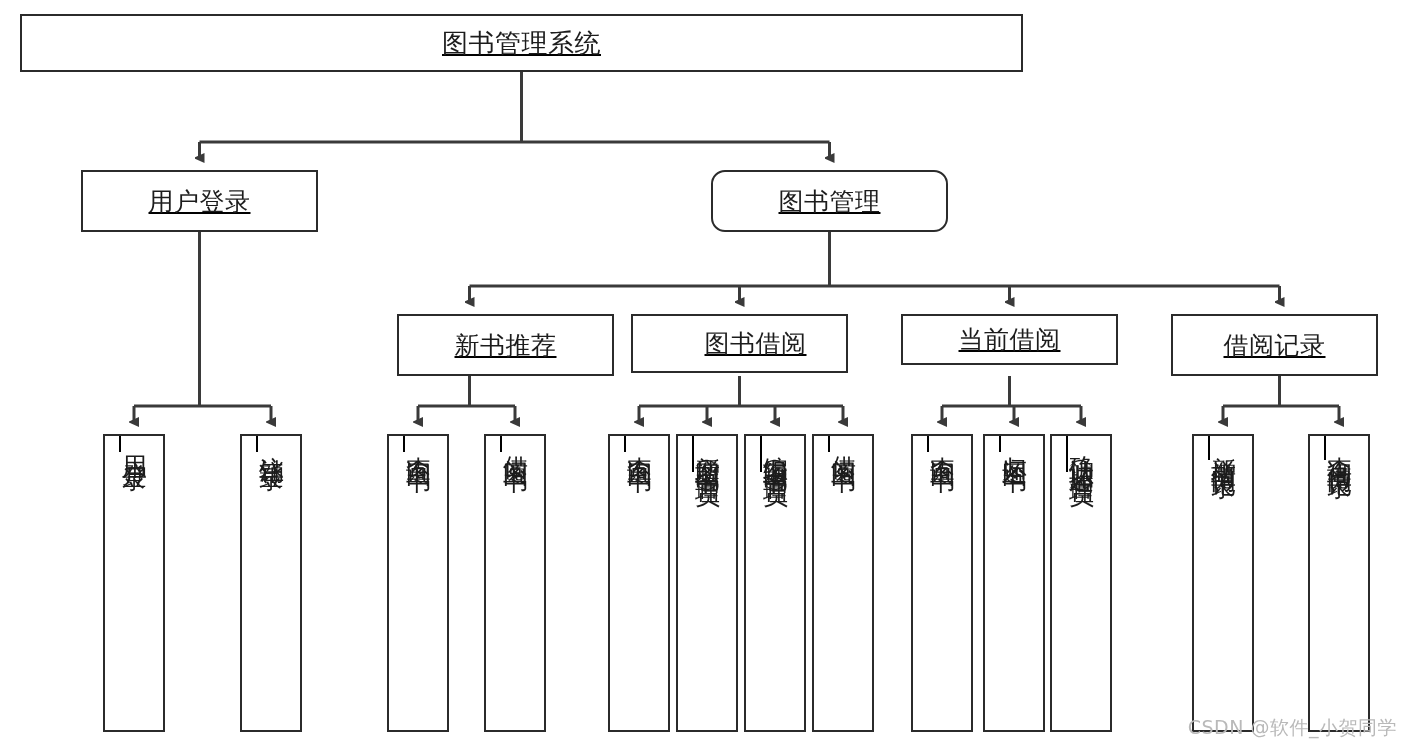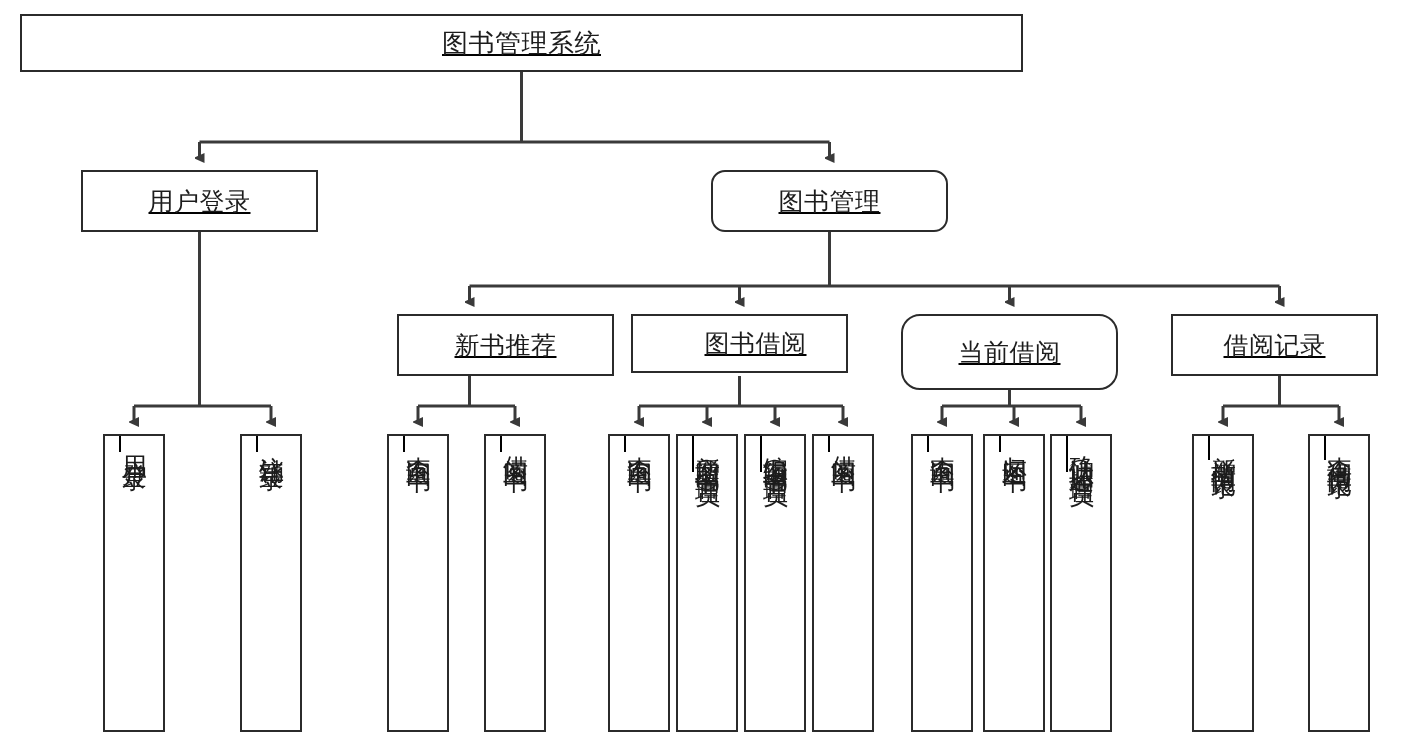--- a/index.html
+++ b/index.html
@@ -130,21 +130,21 @@
       </div>
       <div class="node horizontal" style="left: 711px; top: 170px; width: 237px; height: 62px; border-radius: 14px;">
         <span class="label">图书管理</span>
       </div>
       <div class="node horizontal" style="left: 361px; top: 314px; width: 217px; height: 62px; margin-left: 36px;">
         <span class="label">新书推荐</span>
       </div>
       <div class="node horizontal" style="left: 631px; top: 314px; width: 217px; height: 59px; padding-left: 32px;">
         <span class="label">图书借阅</span>
       </div>
-      <div class="node horizontal" style="left: 901px; top: 314px; width: 217px; height: 76px; border-radius: 19px;">
+      <div class="node horizontal" style="left: 901px; top: 314px; width: 217px; height: 51px;">
         <span class="label">当前借阅</span>
       </div>
       <div class="node horizontal" style="left: 1171px; top: 314px; width: 207px; height: 62px;">
         <span class="label">借阅记录</span>
       </div>
       <div class="node vertical" style="left: 103px; top: 434px; width: 62px; height: 298px;">
         <span class="label">用户登录</span>
       </div>
       <div class="node vertical" style="left: 240px; top: 434px; width: 62px; height: 298px;">
         <span class="label">注销登录</span>
@@ -177,14 +177,15 @@
         <span class="label">确认归还（管理员）</span>
       </div>
       <div class="node vertical" style="left: 1192px; top: 434px; width: 62px; height: 298px;">
         <span class="label">新增借阅记录</span>
       </div>
       <div class="node vertical" style="left: 1308px; top: 434px; width: 62px; height: 298px;">
         <span class="label">查询借阅记录</span>
       </div>
     </div>
 
+  <div class="watermark">CSDN @软件_小贺同学</div>
 
 </div>
 
 </body></html>

